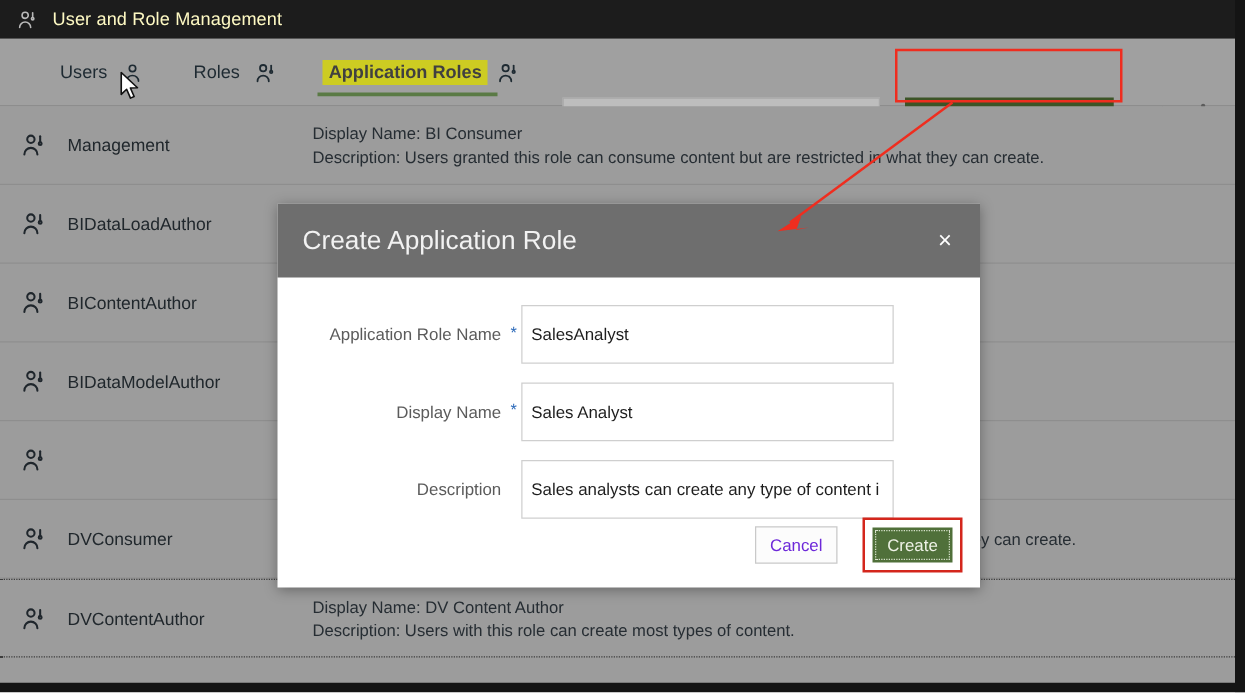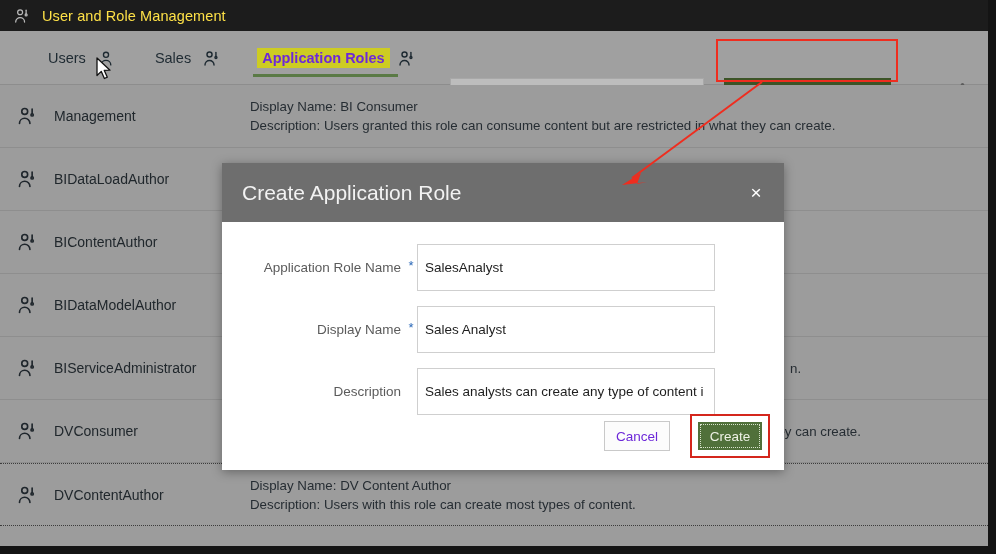--- a/index.html
+++ b/index.html
@@ -39,21 +39,21 @@
     padding-left: 12px;
     box-sizing: border-box;
   }
   .app-header .hdr-icon {
     width: 20px; height: 20px;
     display: inline-flex;
     align-items: center; justify-content: center;
     margin-right: 10px;
   }
   .app-header .hdr-title {
-    color: #fde047;
+    color: #fef9c3;
     font-size: 14.5px;
     letter-spacing: 0.1px;
   }
   
   .toolbar {
     position: absolute;
     left: 0; top: 31px;
     width: 988px; height: 54px;
     background: #a0a0a0;
     border-bottom: 1px solid #8d8d8d;
@@ -81,21 +81,21 @@
     padding: 2px 4px;
   }
   .tab .tab-ico {
     margin-left: 7px;
     display: inline-flex;
     align-items: center;
   }
   .tab.active .tab-label {
     background: #cdcc22;
     font-weight: bold;
-    color: #6d28d9;
+    color: #404040;
     padding: 2px 5px;
   }
   .tab.active::after {
     content: "";
     position: absolute;
     left: 0; right: 22px;
     bottom: 8px;
     height: 3px;
     background: #5a7a45;
   }
@@ -357,21 +357,21 @@
           <span class="tab-label">Users</span>
           <span class="tab-ico">
             <svg width="18" height="19" viewBox="0 0 24 24" fill="none" stroke="#1e2a32" stroke-width="1.8">
               <circle cx="12" cy="7" r="3.4"></circle>
               <path d="M5.6 20.5c0-3.5 2.9-6 6.4-6s6.4 2.5 6.4 6" stroke-linecap="round"></path>
             </svg>
           </span>
         </div>
 
         <div class="tab">
-          <span class="tab-label">Sales</span>
+          <span class="tab-label">Roles</span>
           <span class="tab-ico">
             <svg width="19" height="19" viewBox="0 0 24 24" fill="none" stroke="#1e2a32" stroke-width="1.8">
               <circle cx="9.5" cy="7" r="3.2"></circle>
               <path d="M3.8 20.2c0-3.3 2.6-5.7 5.7-5.7s5.7 2.4 5.7 5.7" stroke-linecap="round"></path>
               <path d="M17.6 4.4v5" stroke-linecap="round"></path>
               <circle cx="17.6" cy="10.8" r="1.25"></circle>
             </svg>
           </span>
         </div>
 
@@ -484,21 +484,20 @@
 
       <div class="row">
         <span class="row-ico">
           <svg width="22" height="22" viewBox="0 0 24 24" fill="none" stroke="#1f262c" stroke-width="1.8">
             <circle cx="9.5" cy="7" r="3.2"></circle>
             <path d="M3.8 20.2c0-3.3 2.6-5.7 5.7-5.7s5.7 2.4 5.7 5.7" stroke-linecap="round"></path>
             <path d="M17.6 4.4v5" stroke-linecap="round"></path>
             <circle cx="17.6" cy="10.8" r="1.25"></circle>
           </svg>
         </span>
-        <span class="row-name">BIServiceAdministrator</span>
         <span class="row-detail" style="margin-left:540px">
           <div></div>
           <div>n.</div>
         </span>
       </div>
 
       <div class="row">
         <span class="row-ico">
           <svg width="22" height="22" viewBox="0 0 24 24" fill="none" stroke="#1f262c" stroke-width="1.8">
             <circle cx="9.5" cy="7" r="3.2"></circle>

